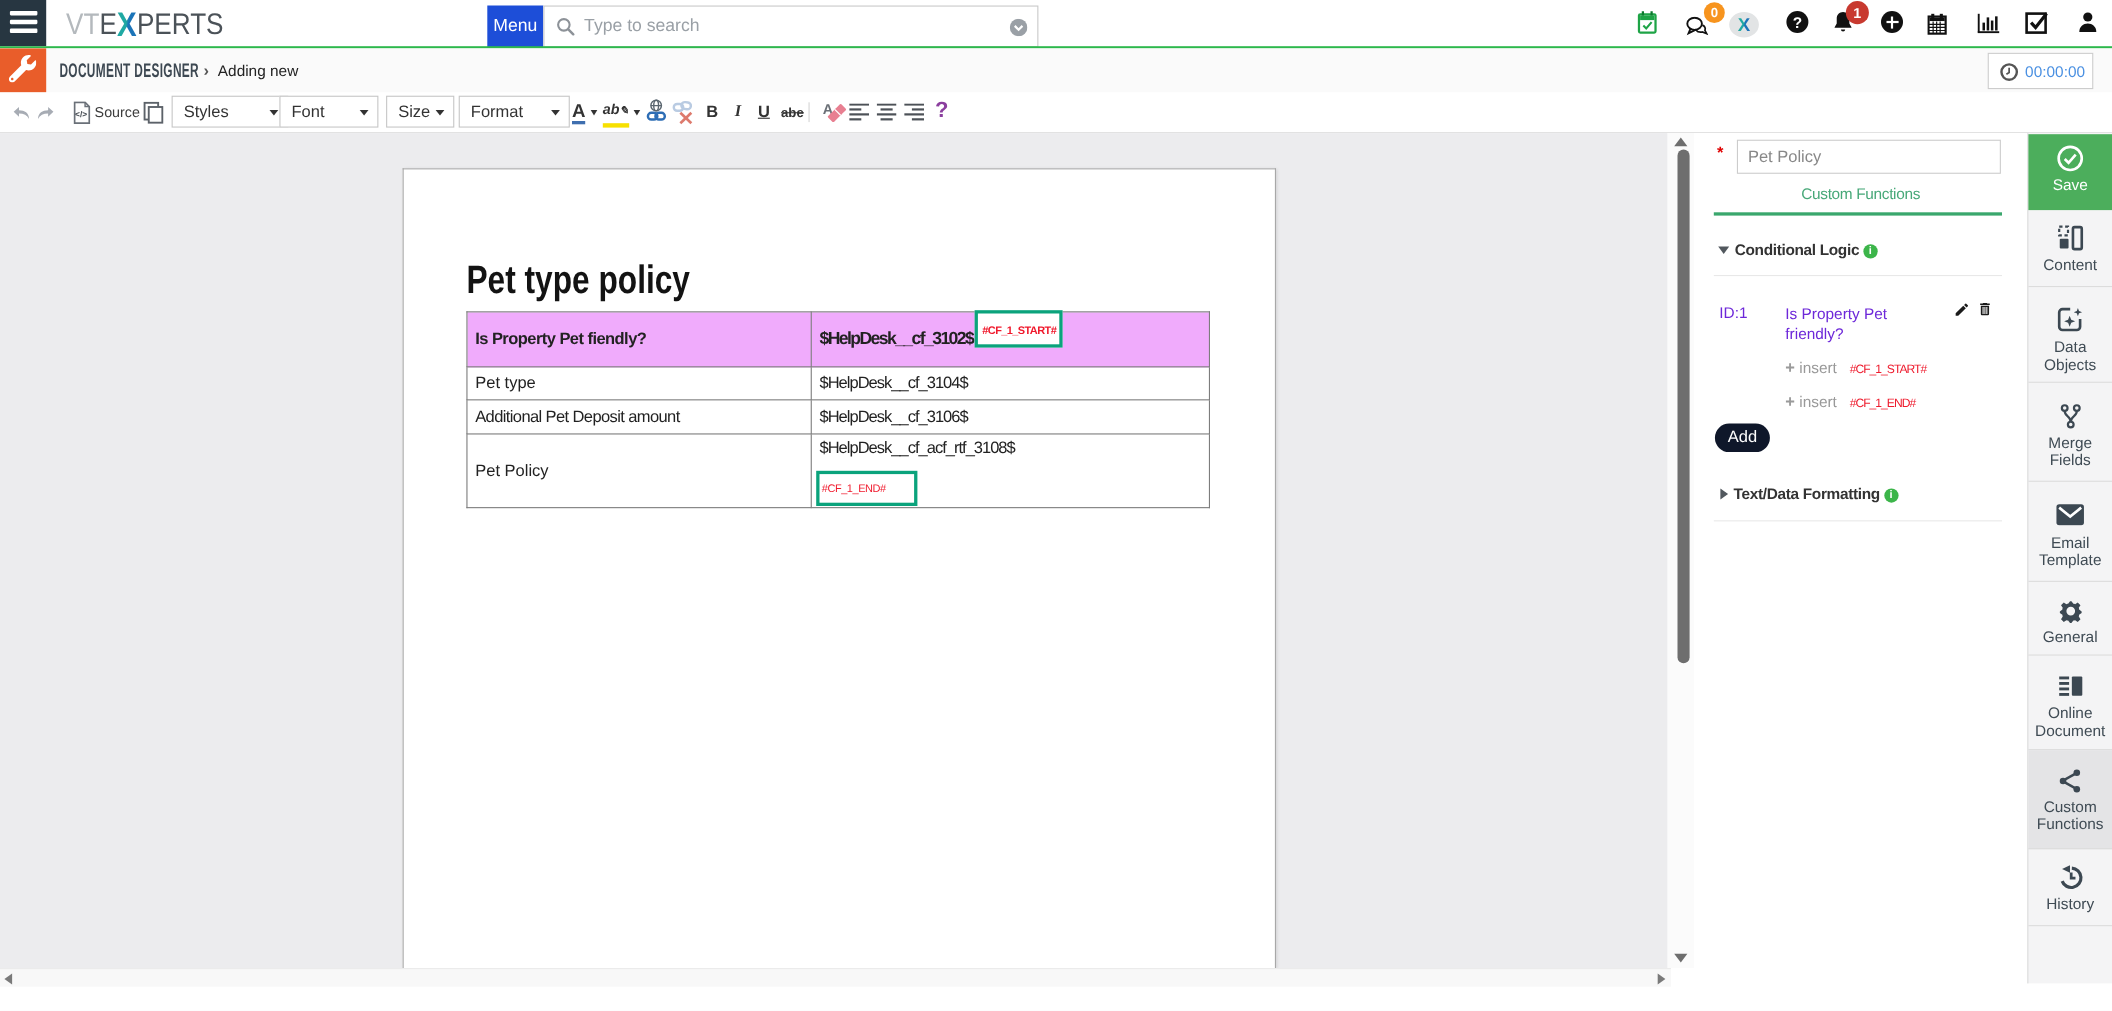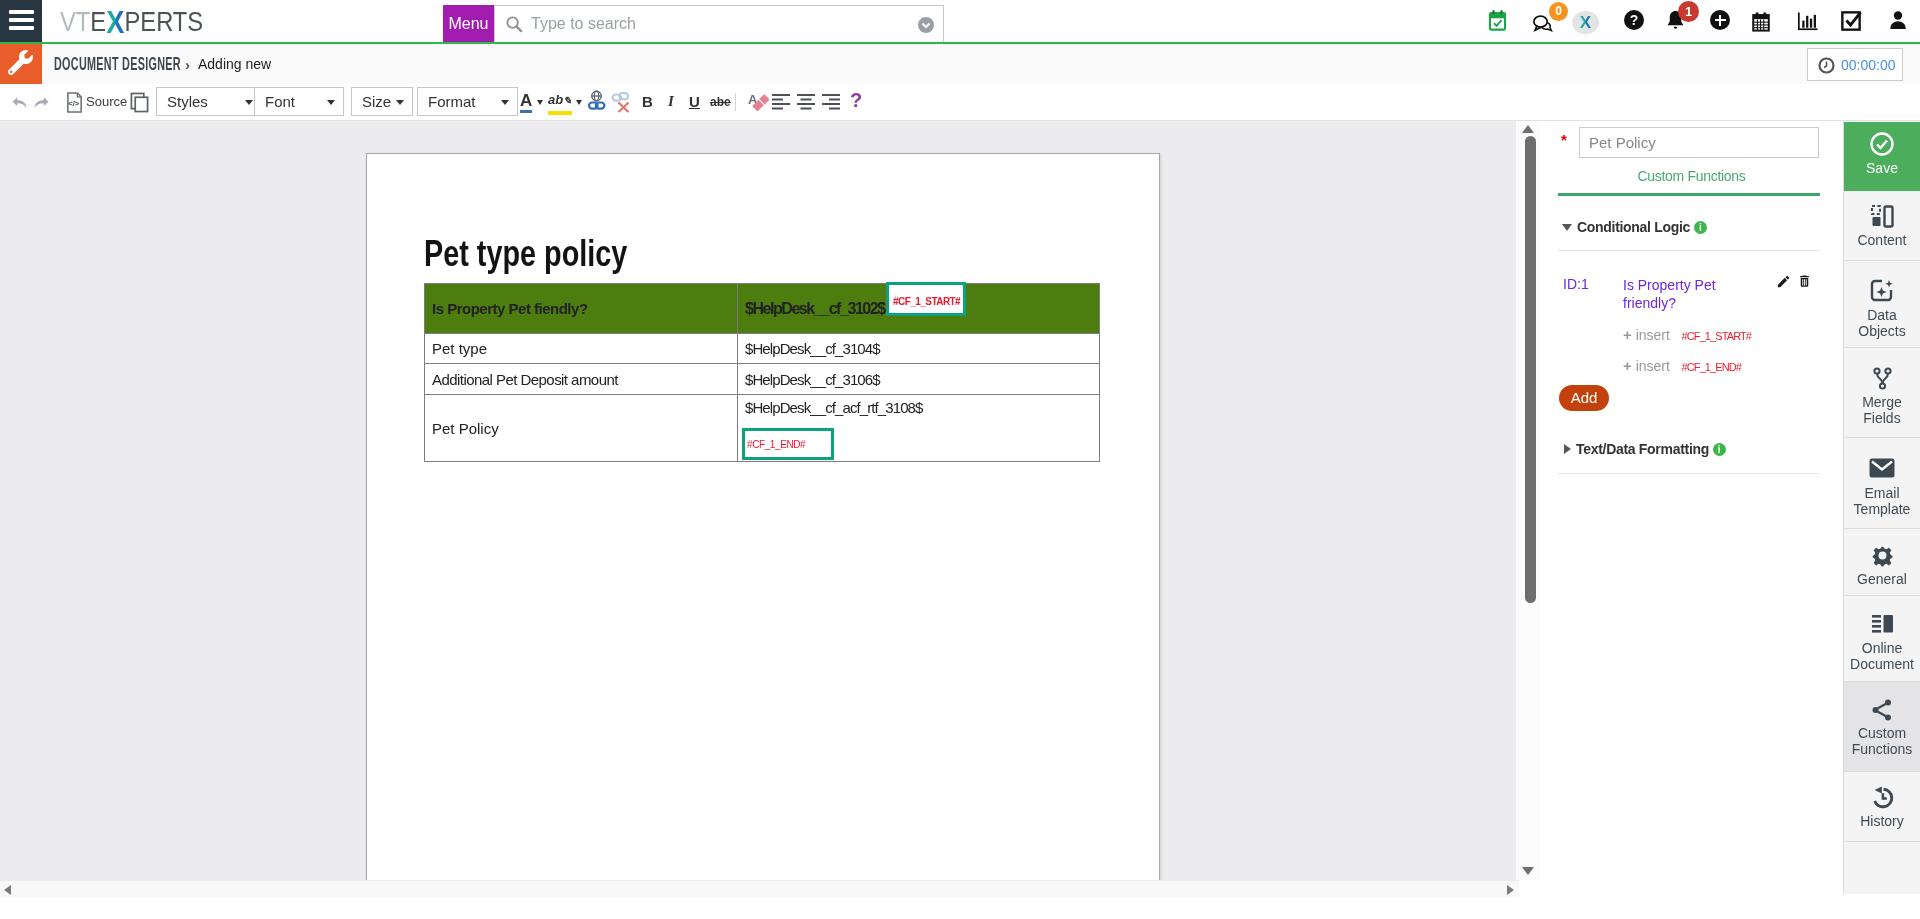--- a/index.html
+++ b/index.html
@@ -7,21 +7,21 @@
 .abs { position:absolute; }
 
 
 .topbar { position:absolute; left:0; top:0; width:1920px; height:42px; background:#fff; }
 .greenline { position:absolute; left:0; top:42px; width:1920px; height:2px; background:#2db84c; }
 .burger { position:absolute; left:0; top:0; width:42px; height:42px; background:#273641; }
 .burger i { position:absolute; left:9px; width:25px; height:4px; background:#fff; border-radius:1px; }
 .logo { position:absolute; left:60px; top:5px; font-size:27px; color:#4b5258; transform:scaleX(0.88); transform-origin:left; }
 .logo .lt { color:#b4b9bd; }
 .logo .x  { font-weight:700; font-size:31px; vertical-align:-2px; background:linear-gradient(100deg,#1fa9a3 45%,#1b74b8 55%); -webkit-background-clip:text; background-clip:text; color:transparent; }
-.menubtn { position:absolute; left:443px; top:5px; width:51px; height:38px; background:#a21caf; color:#fff; font-size:16px; line-height:38px; text-align:center; }
+.menubtn { position:absolute; left:443px; top:5px; width:51px; height:38px; background:#1d4ed8; color:#fff; font-size:16px; line-height:38px; text-align:center; }
 .search { position:absolute; left:494px; top:5px; width:450px; height:38px; background:#fff; border:1px solid #c9c9c9; }
 .search .ph { position:absolute; left:36px; top:9px; font-size:16px; color:#9aa0a6; }
 .ticon { position:absolute; top:8px; }
 
 
 .crumb { position:absolute; left:0; top:44px; width:1920px; height:40px; background:#fafafa; }
 .wrench { position:absolute; left:0; top:0; width:42px; height:40px; background:#e95d2a; }
 .bctitle { position:absolute; left:54px; top:10px; font-size:18px; font-weight:700; color:#3d4852; transform:scaleX(0.60); transform-origin:left; white-space:nowrap; letter-spacing:0.5px; }
 .bcsep { position:absolute; left:185px; top:12px; font-size:15px; color:#555; font-weight:700;}
 .bcsub { position:absolute; left:198px; top:12px; font-size:14px; color:#222; }
@@ -34,21 +34,21 @@
 .ddl span { position:absolute; left:10px; top:5px; }
 .ddl .car { position:absolute; right:8px; top:12px; width:0; height:0; border-left:4px solid transparent; border-right:4px solid transparent; border-top:5px solid #333; }
 .tbtxt { position:absolute; font-size:13px; color:#3d3d3d; top:10px; }
 
 
 .content { position:absolute; left:0; top:121px; width:1516px; height:759px; background:#ececee; }
 .page { position:absolute; left:366px; top:32px; width:794px; height:727px; background:#fff; border:1px solid #a8a8a8; border-bottom:none; box-shadow:1px 1px 3px rgba(0,0,0,0.12); }
 .h1 { position:absolute; left:57px; top:79px; font-size:36px; font-weight:700; color:#131313; transform:scaleX(0.8); transform-origin:left; white-space:nowrap; }
 .dtable { position:absolute; left:57px; top:129px; width:676px; border-collapse:collapse; }
 .dtable td { border:1px solid #7d7d7d; font-size:15px; color:#222; padding:0 0 0 7px; vertical-align:middle; }
-.dtable .hdr td { background:#4d7c0f; }
+.dtable .hdr td { background:#f0abfc; }
 .c1 { width:313px; }
 .gtag { position:absolute; border:3px solid #0ba37c; color:#f0192c; background:#fff; }
 .gray { color:#8c8c8c; }
 
 
 .vscroll { position:absolute; left:1516px; top:121px; width:24px; height:759px; background:#fbfbfb; }
 .vthumb { position:absolute; left:9px; top:15px; width:11px; height:467px; background:#6e6e6e; border-radius:6px; }
 .hscroll { position:absolute; left:0; top:880px; width:1519px; height:17px; background:#f8f8f8; border-top:1px solid #ebebeb; }
 .tri { position:absolute; width:0; height:0; }
 
@@ -57,21 +57,21 @@
 .pinput { position:absolute; left:39px; top:6px; width:240px; height:31px; border:1px solid #ccc; font-size:15px; color:#888; }
 .pinput span { position:absolute; left:9px; top:6px; }
 .star { position:absolute; left:21px; top:10px; color:#e00000; font-size:15px; font-weight:700; }
 .tabtxt { position:absolute; left:0; width:100%; top:47px; text-align:center; font-size:14px; letter-spacing:-0.3px; color:#47a878; }
 .tabline { position:absolute; left:18px; top:72px; width:262px; height:3px; background:#3aa76d; }
 .secthead { position:absolute; font-size:14px; font-weight:700; color:#333; letter-spacing:-0.3px; }
 .info { display:inline-block; width:13px; height:13px; border-radius:50%; background:#3cb54a; color:#fff; font-size:10px; font-weight:700; text-align:center; line-height:13px; vertical-align:1px; }
 .divline { position:absolute; left:18px; width:262px; height:1px; background:#e8e8e8; }
 .ptxt { position:absolute; font-size:14px; color:#6d28d9; }
 .red { color:#ee1c2e; }
-.addbtn { position:absolute; left:19px; top:264px; width:50px; height:26px; background:#c2410c; color:#fff; font-size:15px; text-align:center; line-height:26px; border-radius:13px; }
+.addbtn { position:absolute; left:19px; top:264px; width:50px; height:26px; background:#0f172a; color:#fff; font-size:15px; text-align:center; line-height:26px; border-radius:13px; }
 
 
 .rail { position:absolute; left:1843px; top:121px; width:77px; height:773px; background:#f4f4f5; border-left:1px solid #dcdcdc; }
 .ritem { position:absolute; left:0; width:76px; border-bottom:1px solid #dcdcdc; text-align:center; color:#3f4b54; font-size:14px; }
 .ritem .lbl { line-height:16px; }
 .rsave { background:#4cae5c; color:#fff; border-bottom:none; }
 .rsel { background:#e4e4e6; }
 </style>
 </head>
 <body>

